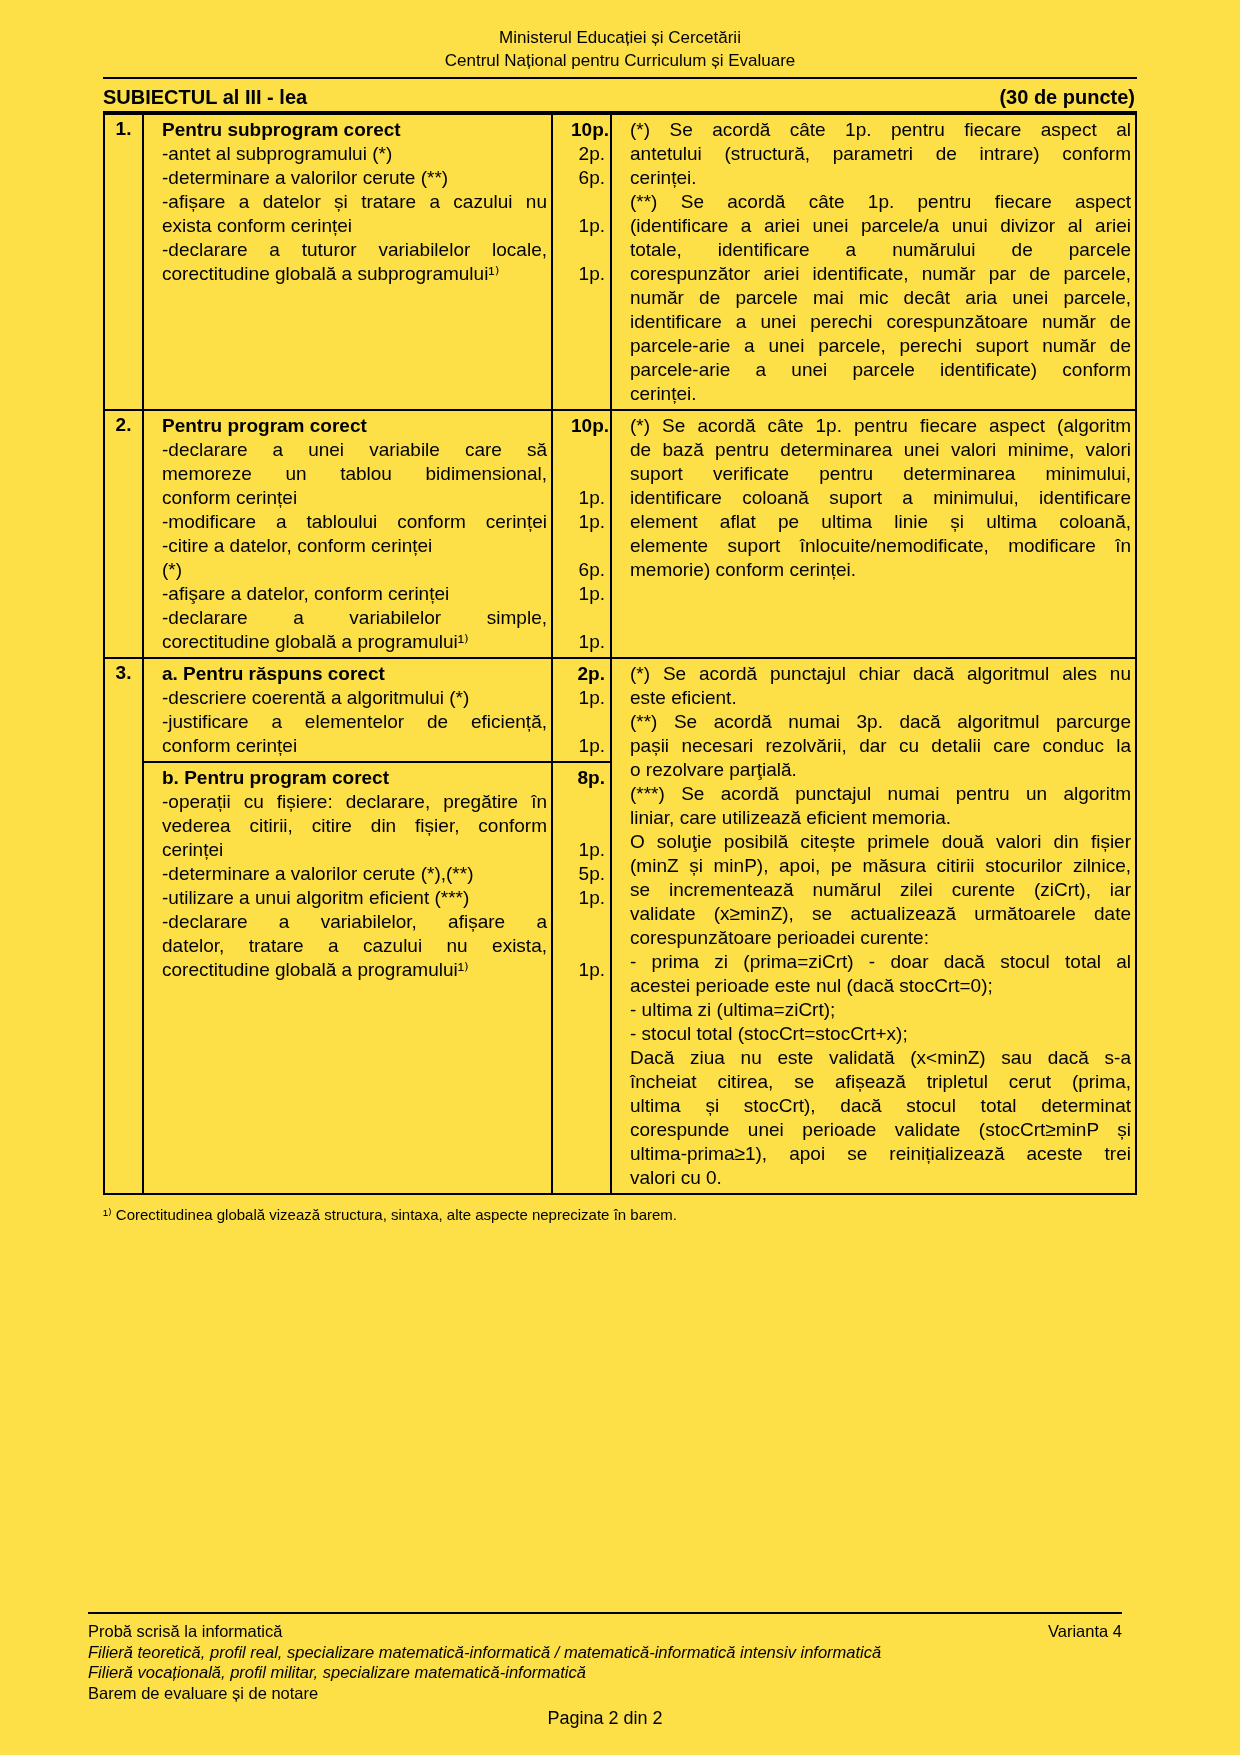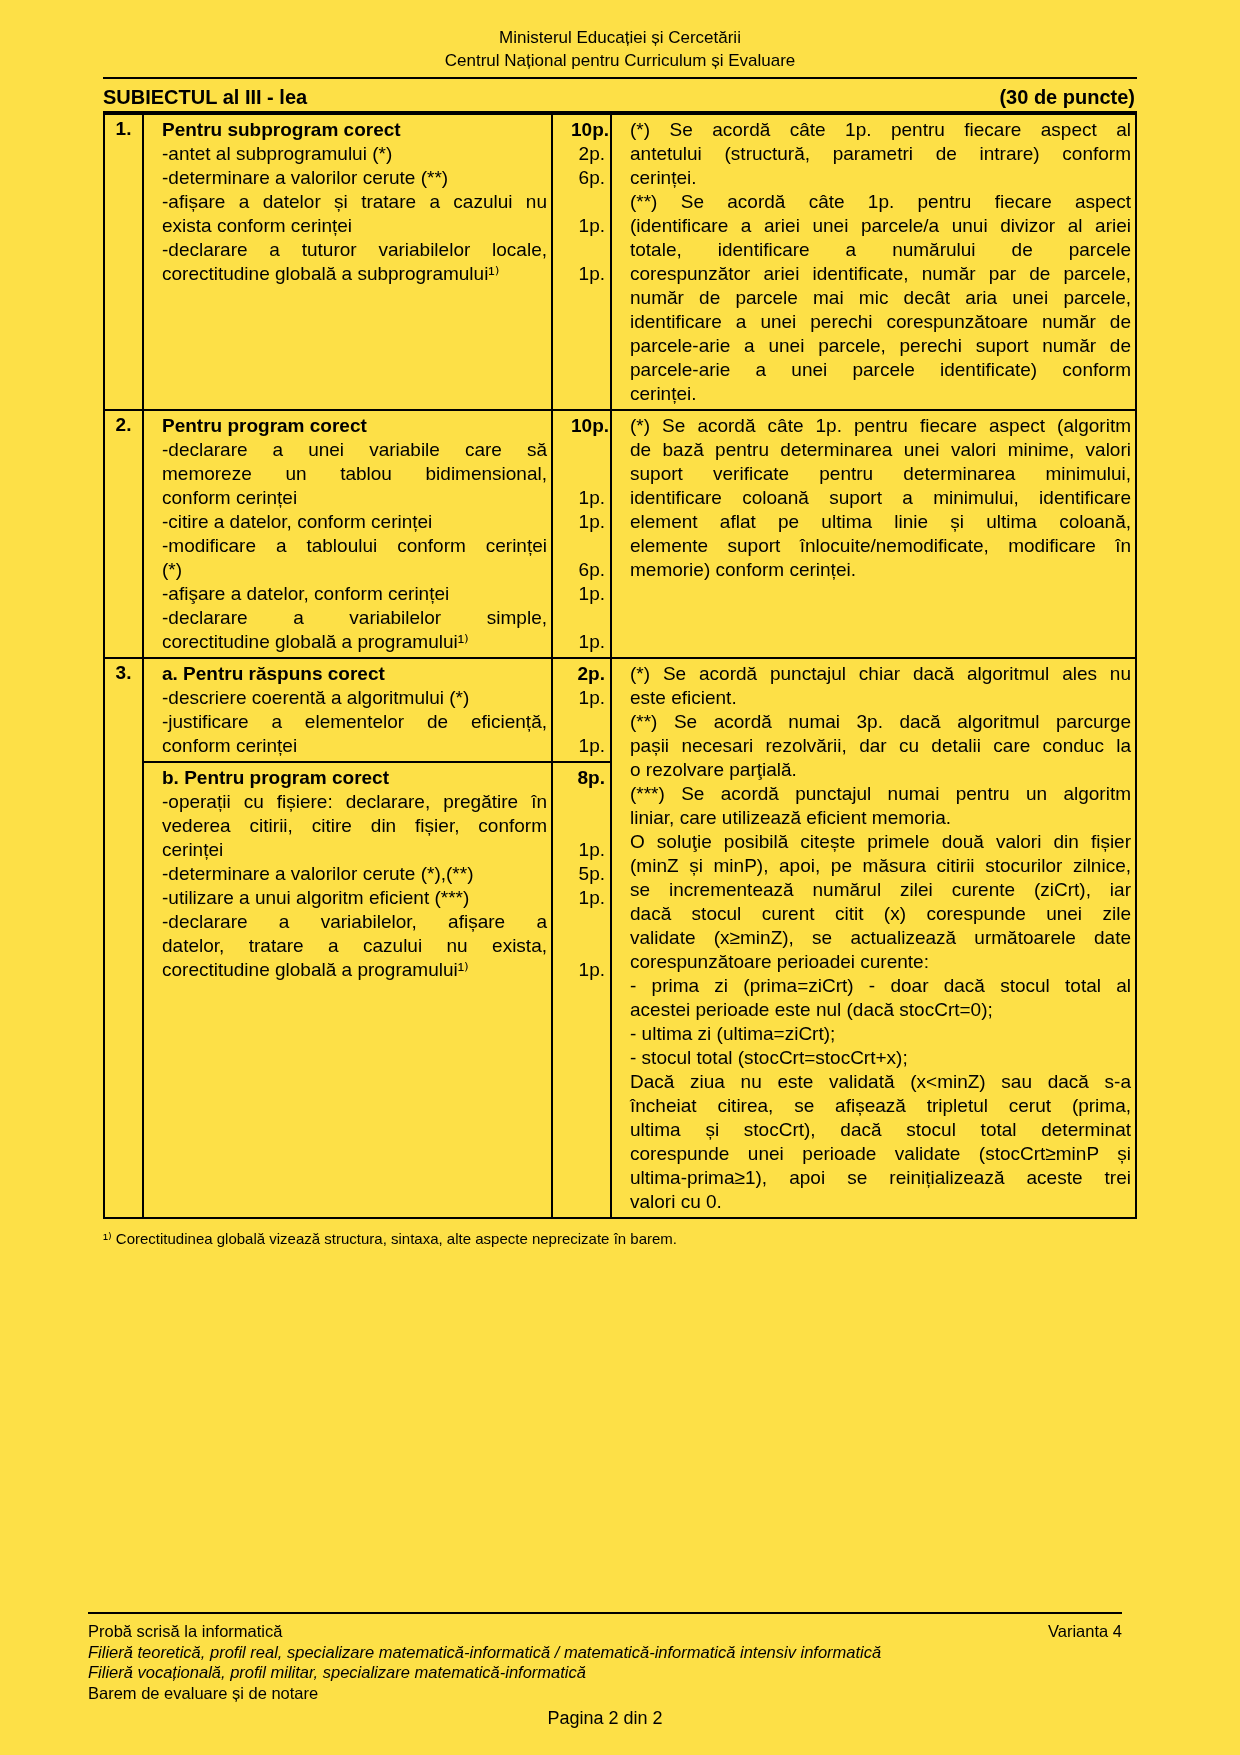--- a/index.html
+++ b/index.html
@@ -86,22 +86,22 @@
             <div class="ln">cerinței.</div>
           </div>
         </div>
         <div class="trow">
           <div class="cell num">2.</div>
           <div class="cell desc">
             <div class="ln b">Pentru program corect</div>
             <div class="ln j">-declarare a unei variabile care să</div>
             <div class="ln j">memoreze un tablou bidimensional,</div>
             <div class="ln">conform cerinței</div>
+            <div class="ln j">-modificare a tabloului conform cerinței</div>
             <div class="ln">-citire a datelor, conform cerinței</div>
-            <div class="ln j">-modificare a tabloului conform cerinței</div>
             <div class="ln">(*)</div>
             <div class="ln">-afişare a datelor, conform cerinței</div>
             <div class="ln j">-declarare a variabilelor simple,</div>
             <div class="ln">corectitudine globală a programului¹⁾</div>
           </div>
           <div class="cell pts">
             <div class="ln b">10p.</div>
             <div class="ln">&nbsp;</div>
             <div class="ln">&nbsp;</div>
             <div class="ln">1p.</div>
@@ -168,21 +168,20 @@
             <div class="ln j">(*) Se acordă punctajul chiar dacă algoritmul ales nu</div>
             <div class="ln">este eficient.</div>
             <div class="ln j">(**)  Se acordă numai 3p. dacă algoritmul parcurge</div>
             <div class="ln j">pașii necesari rezolvării, dar cu detalii care conduc la</div>
             <div class="ln">o rezolvare parţială.</div>
             <div class="ln j">(***) Se acordă punctajul numai pentru un algoritm</div>
             <div class="ln">liniar, care utilizează eficient memoria.</div>
             <div class="ln j">O soluţie posibilă citește primele două valori din fișier</div>
             <div class="ln j">(minZ și minP), apoi, pe măsura citirii stocurilor zilnice,</div>
             <div class="ln j">se incrementează numărul zilei curente (ziCrt), iar</div>
-            <div class="ln j">dacă stocul curent citit (x) corespunde unei zile</div>
             <div class="ln j">validate (x≥minZ), se actualizează următoarele date</div>
             <div class="ln">corespunzătoare perioadei curente:</div>
             <div class="ln j">- prima zi (prima=ziCrt) - doar dacă stocul total al</div>
             <div class="ln">acestei perioade este nul (dacă stocCrt=0);</div>
             <div class="ln">- ultima zi (ultima=ziCrt);</div>
             <div class="ln">- stocul total (stocCrt=stocCrt+x);</div>
             <div class="ln j">Dacă ziua nu este validată (x&lt;minZ) sau dacă s-a</div>
             <div class="ln j">încheiat citirea, se afișează tripletul cerut (prima,</div>
             <div class="ln j">ultima și stocCrt), dacă stocul total determinat</div>
             <div class="ln j">corespunde unei perioade validate (stocCrt≥minP și</div>

